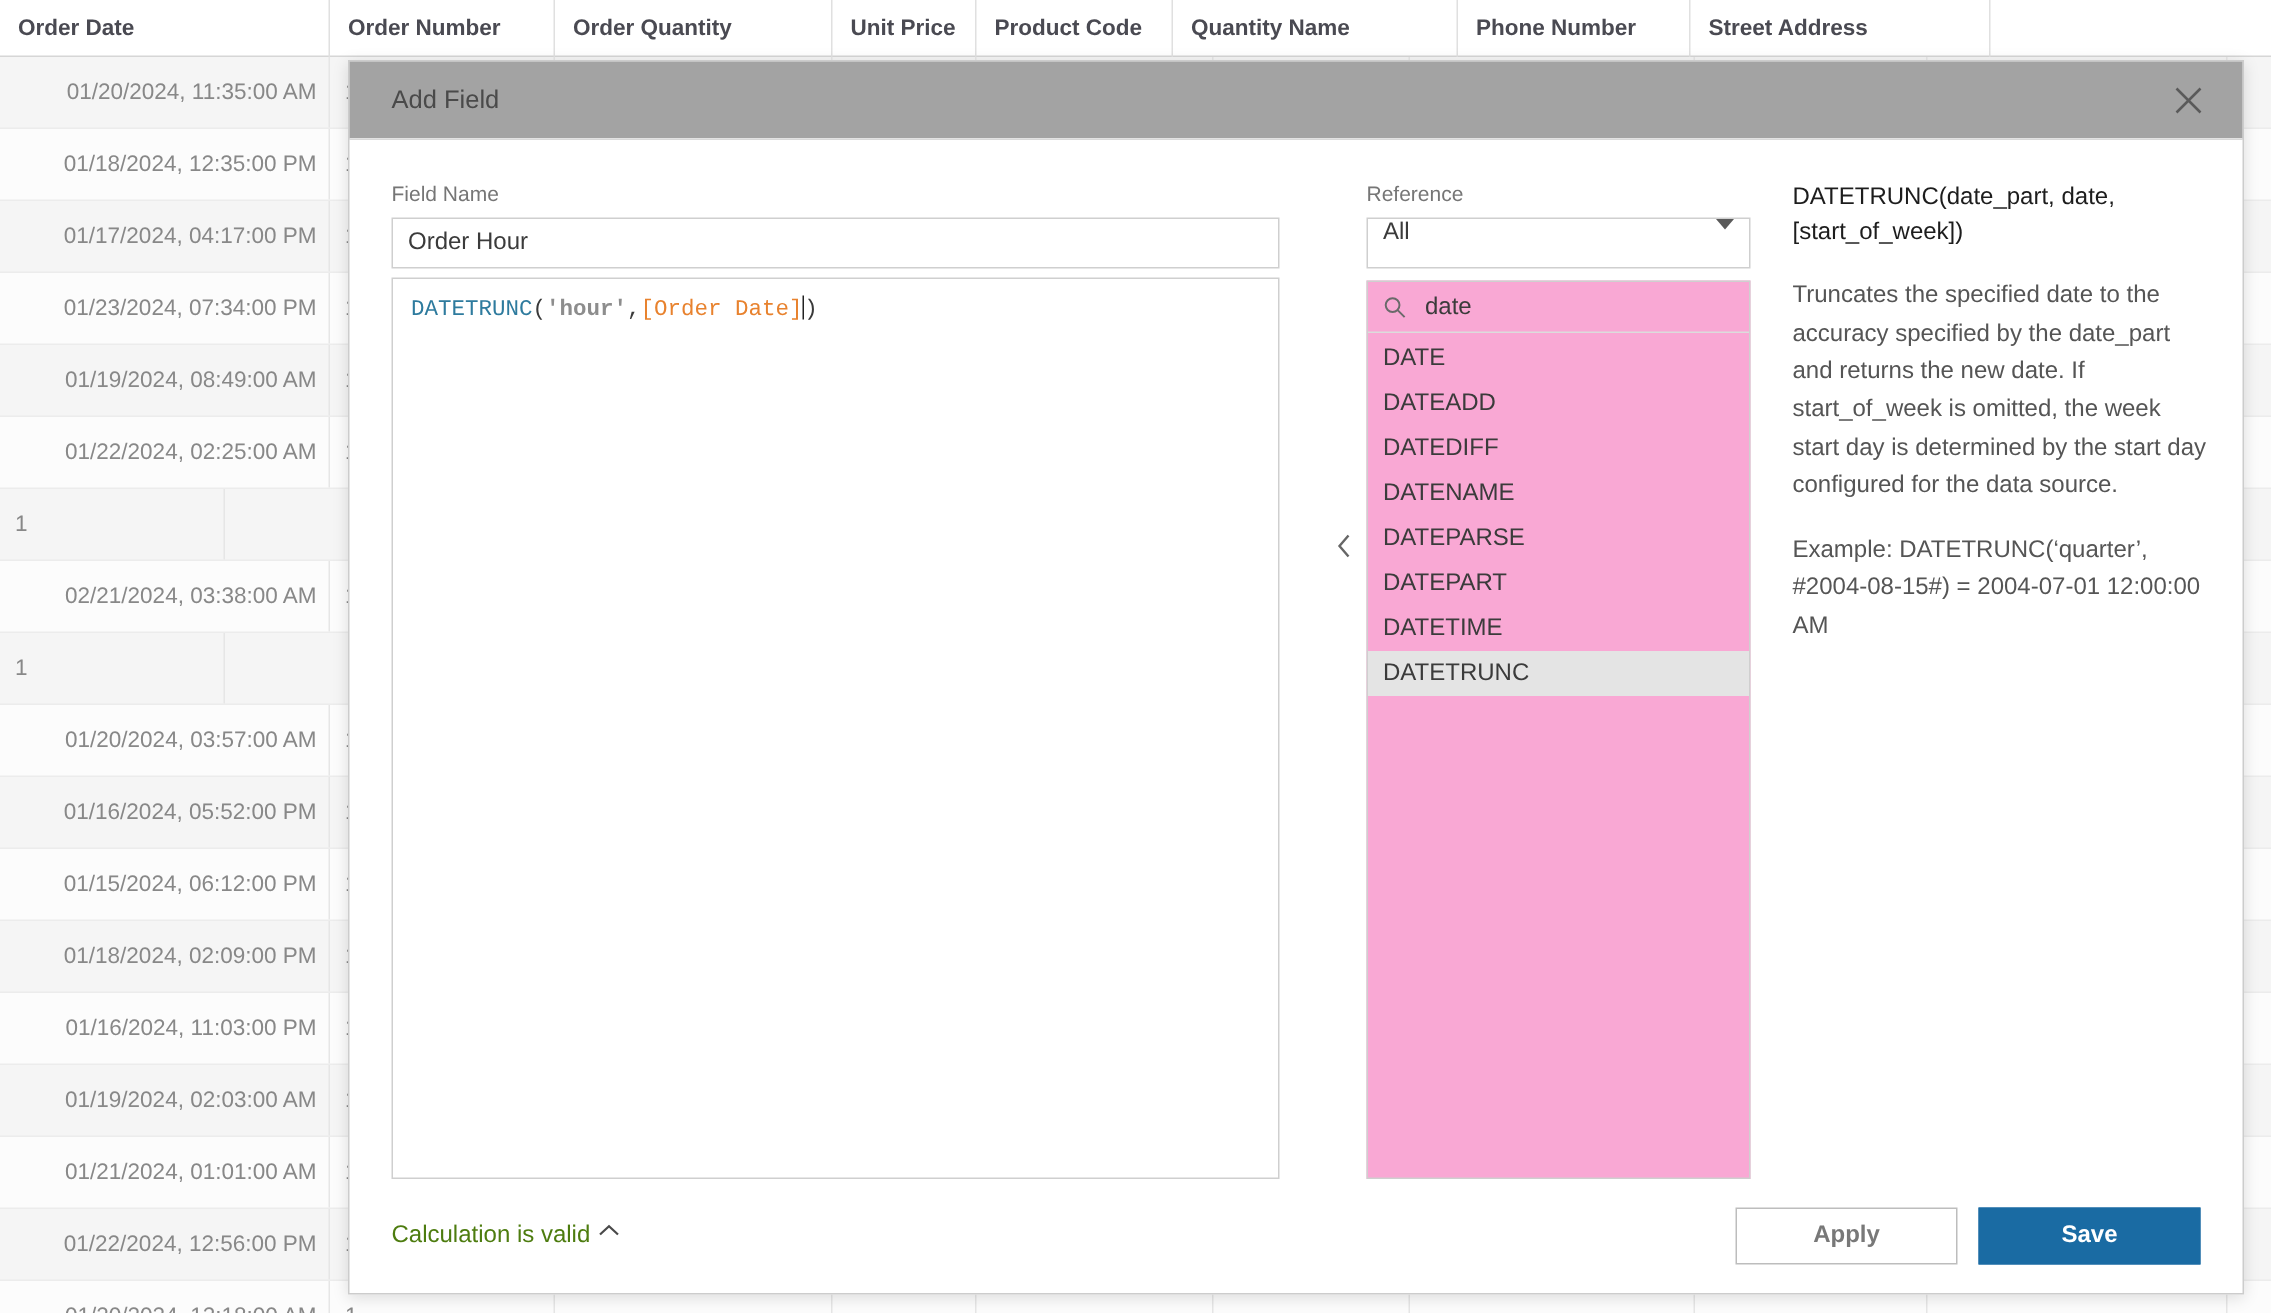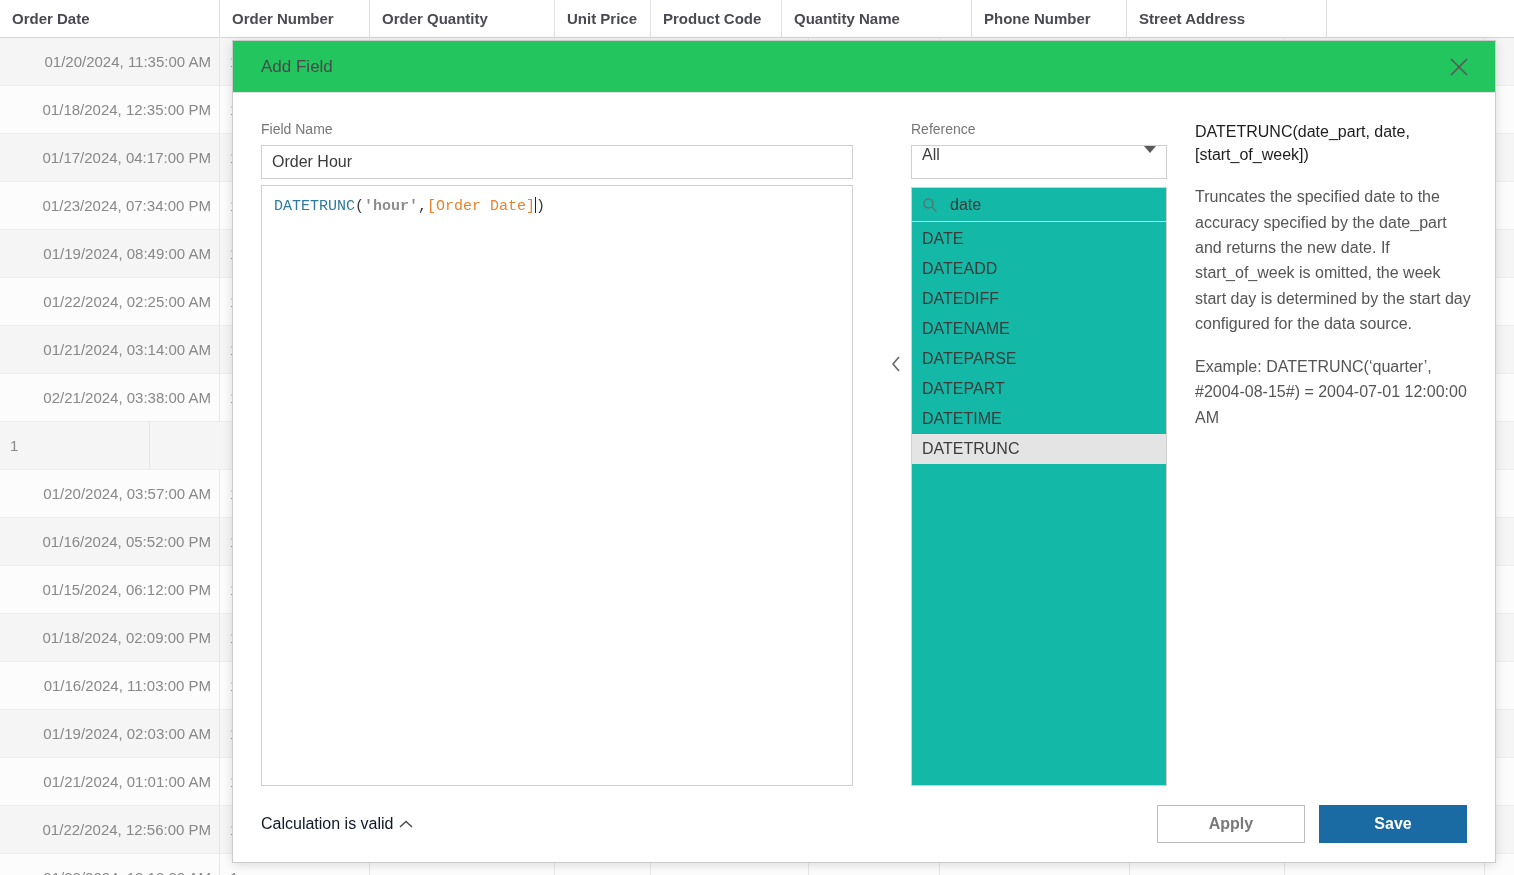--- a/index.html
+++ b/index.html
@@ -76,21 +76,21 @@
     position: absolute;
     left: 232px; top: 40px;
     width: 1264px; height: 823px;
     background: #ffffff;
     border: 1px solid #cccccc;
     box-shadow: 0 2px 10px rgba(0,0,0,0.13);
     display: flex; flex-direction: column;
   }
   .dlg-titlebar {
     height: 52px; min-height: 52px;
-    background: #22c55e;
+    background: #a3a3a3;
     border-bottom: 1px solid #e2e2e2;
     display: flex; align-items: center;
     padding: 0 16px 0 28px;
   }
   .dlg-title {
     font-size: 17px;
     color: #4a4a4a;
     flex: 1;
   }
   .dlg-close {
@@ -184,21 +184,21 @@
   .select-box .sel-val { flex: 1; }
   .caret-down {
     width: 0; height: 0;
     border-left: 6px solid transparent;
     border-right: 6px solid transparent;
     border-top: 7px solid #5a5a5a;
   }
   .ref-list-wrap {
     margin-top: 8px;
     border: 1px solid #cfcfcf;
-    background: #14b8a6;
+    background: #f9a8d4;
     flex: 1;
     display: flex; flex-direction: column;
     min-height: 0;
   }
   .ref-search {
     height: 34px; min-height: 34px;
     border-bottom: 1px solid #dcdcdc;
     display: flex; align-items: center;
     padding: 0 10px;
   }
@@ -246,22 +246,22 @@
     margin-bottom: 18px;
   }
 
   
   .dlg-footer {
     height: 76px; min-height: 76px;
     display: flex; align-items: center;
     padding: 0 28px;
   }
   .valid-msg {
-    display: flex; align-items: center;
-    font-size: 16px; color: #0f172a;
+    display: flex; align-items: flex-start;
+    font-size: 16px; color: #4d7c0f;
     cursor: pointer;
     gap: 4px;
   }
   .footer-spacer { flex: 1; }
   .btn {
     height: 38px;
     min-width: 148px;
     display: flex; align-items: center; justify-content: center;
     font-size: 16px;
     font-weight: bold;
@@ -353,21 +353,20 @@
         <div class="gb-cell ordernum">1</div>
         <div class="gb-cell qty"></div>
         <div class="gb-cell price"></div>
         <div class="gb-cell cat"></div>
         <div class="gb-cell pcode"></div>
         <div class="gb-cell cust"></div>
         <div class="gb-cell phone"></div>
         <div class="gb-cell addr"></div>
       </div>
       <div class="grid-row alt">
-        <div class="gb-cell datecol">01/21/2024, 03:14:00 AM</div>
         <div class="gb-cell ordernum">1</div>
         <div class="gb-cell qty"></div>
         <div class="gb-cell price"></div>
         <div class="gb-cell cat"></div>
         <div class="gb-cell pcode"></div>
         <div class="gb-cell cust"></div>
         <div class="gb-cell phone"></div>
         <div class="gb-cell addr"></div>
       </div>
       <div class="grid-row plain">

